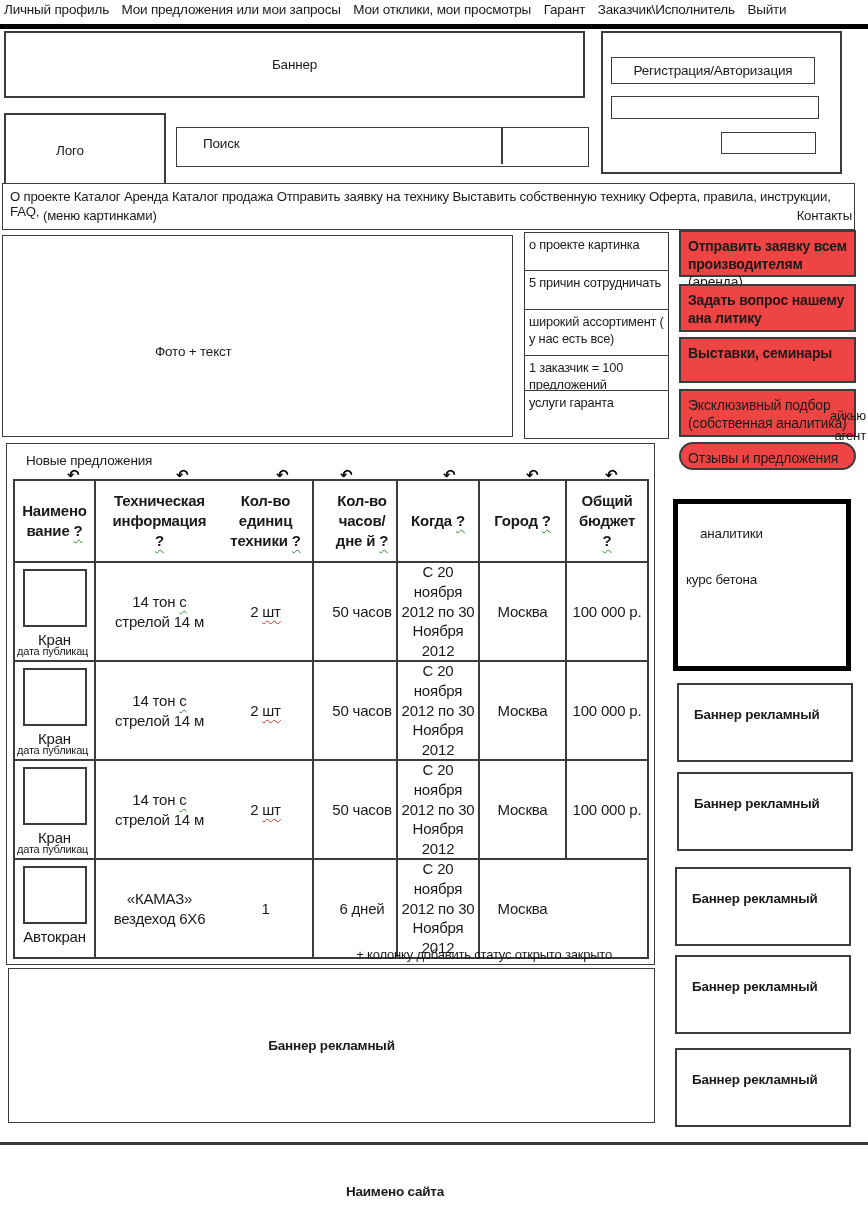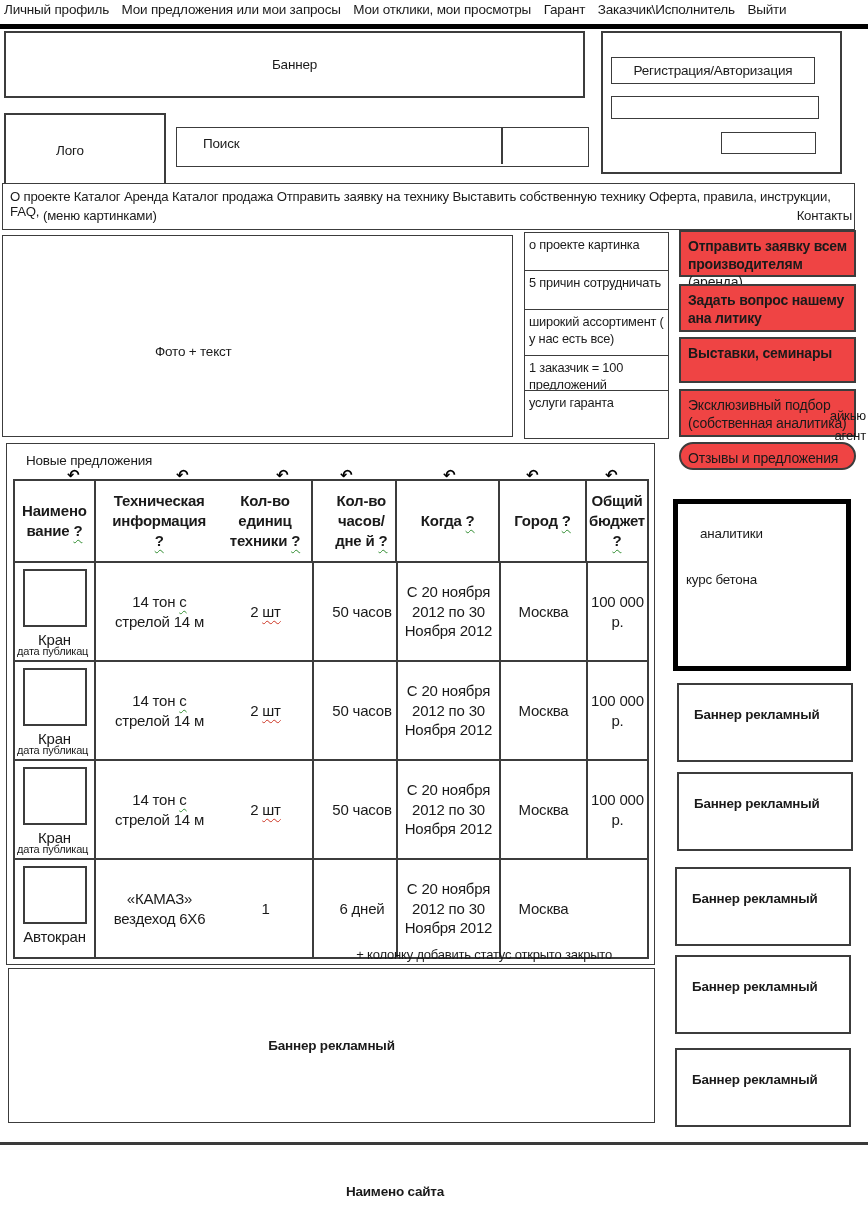--- a/index.html
+++ b/index.html
@@ -41,21 +41,21 @@
   
   #offers-box{left:6px;top:443px;width:649px;height:522px;border:1.5px solid #3c3c3c;box-sizing:border-box;}
   #offers-title{position:absolute;left:19px;top:9px;font-size:13.5px;}
   #offers-table{position:absolute;left:6px;top:35px;width:636px;border:2px solid #3c3c3c;box-sizing:border-box;}
   .trow{display:flex;border-top:2px solid #3c3c3c;box-sizing:border-box;}
   .trow:first-child{border-top:none;}
   .tc{border-left:2px solid #3c3c3c;box-sizing:border-box;display:flex;flex-direction:column;
       align-items:center;justify-content:center;text-align:center;font-size:15px;line-height:1.32;padding:2px;}
   .tc:first-child{border-left:none;}
   .c1{width:79px;} .c2{width:218px;flex-direction:row;align-items:center;} .c3{width:84px;padding-left:16px;}
-  .c4{width:103px;} .c5{width:87px;} .c6{width:66px;flex:1;}
+  .c4{width:82px;} .c5{width:87px;} .c6{width:66px;flex:1;}
   .hdr .tc{font-weight:bold;}
   .hdr{height:80px;}
   .r{height:99px;}
   .sub1{width:58%;text-align:center;} .sub2{width:42%;text-align:center;}
   .wavy-g{text-decoration-line:underline;text-decoration-style:wavy;text-decoration-color:#2e8b2e;text-decoration-thickness:1px;text-underline-offset:3px;}
   .wavy-r{text-decoration-line:underline;text-decoration-style:wavy;text-decoration-color:#cc3322;text-decoration-thickness:1px;text-underline-offset:3px;}
   .qmark{display:inline;}
   .qblock{display:block;}
   .namecell{justify-content:flex-start;padding-top:6px;position:relative;}
   .imgph{width:64px;height:58px;border:2px solid #3c3c3c;box-sizing:border-box;background:#fff;}

